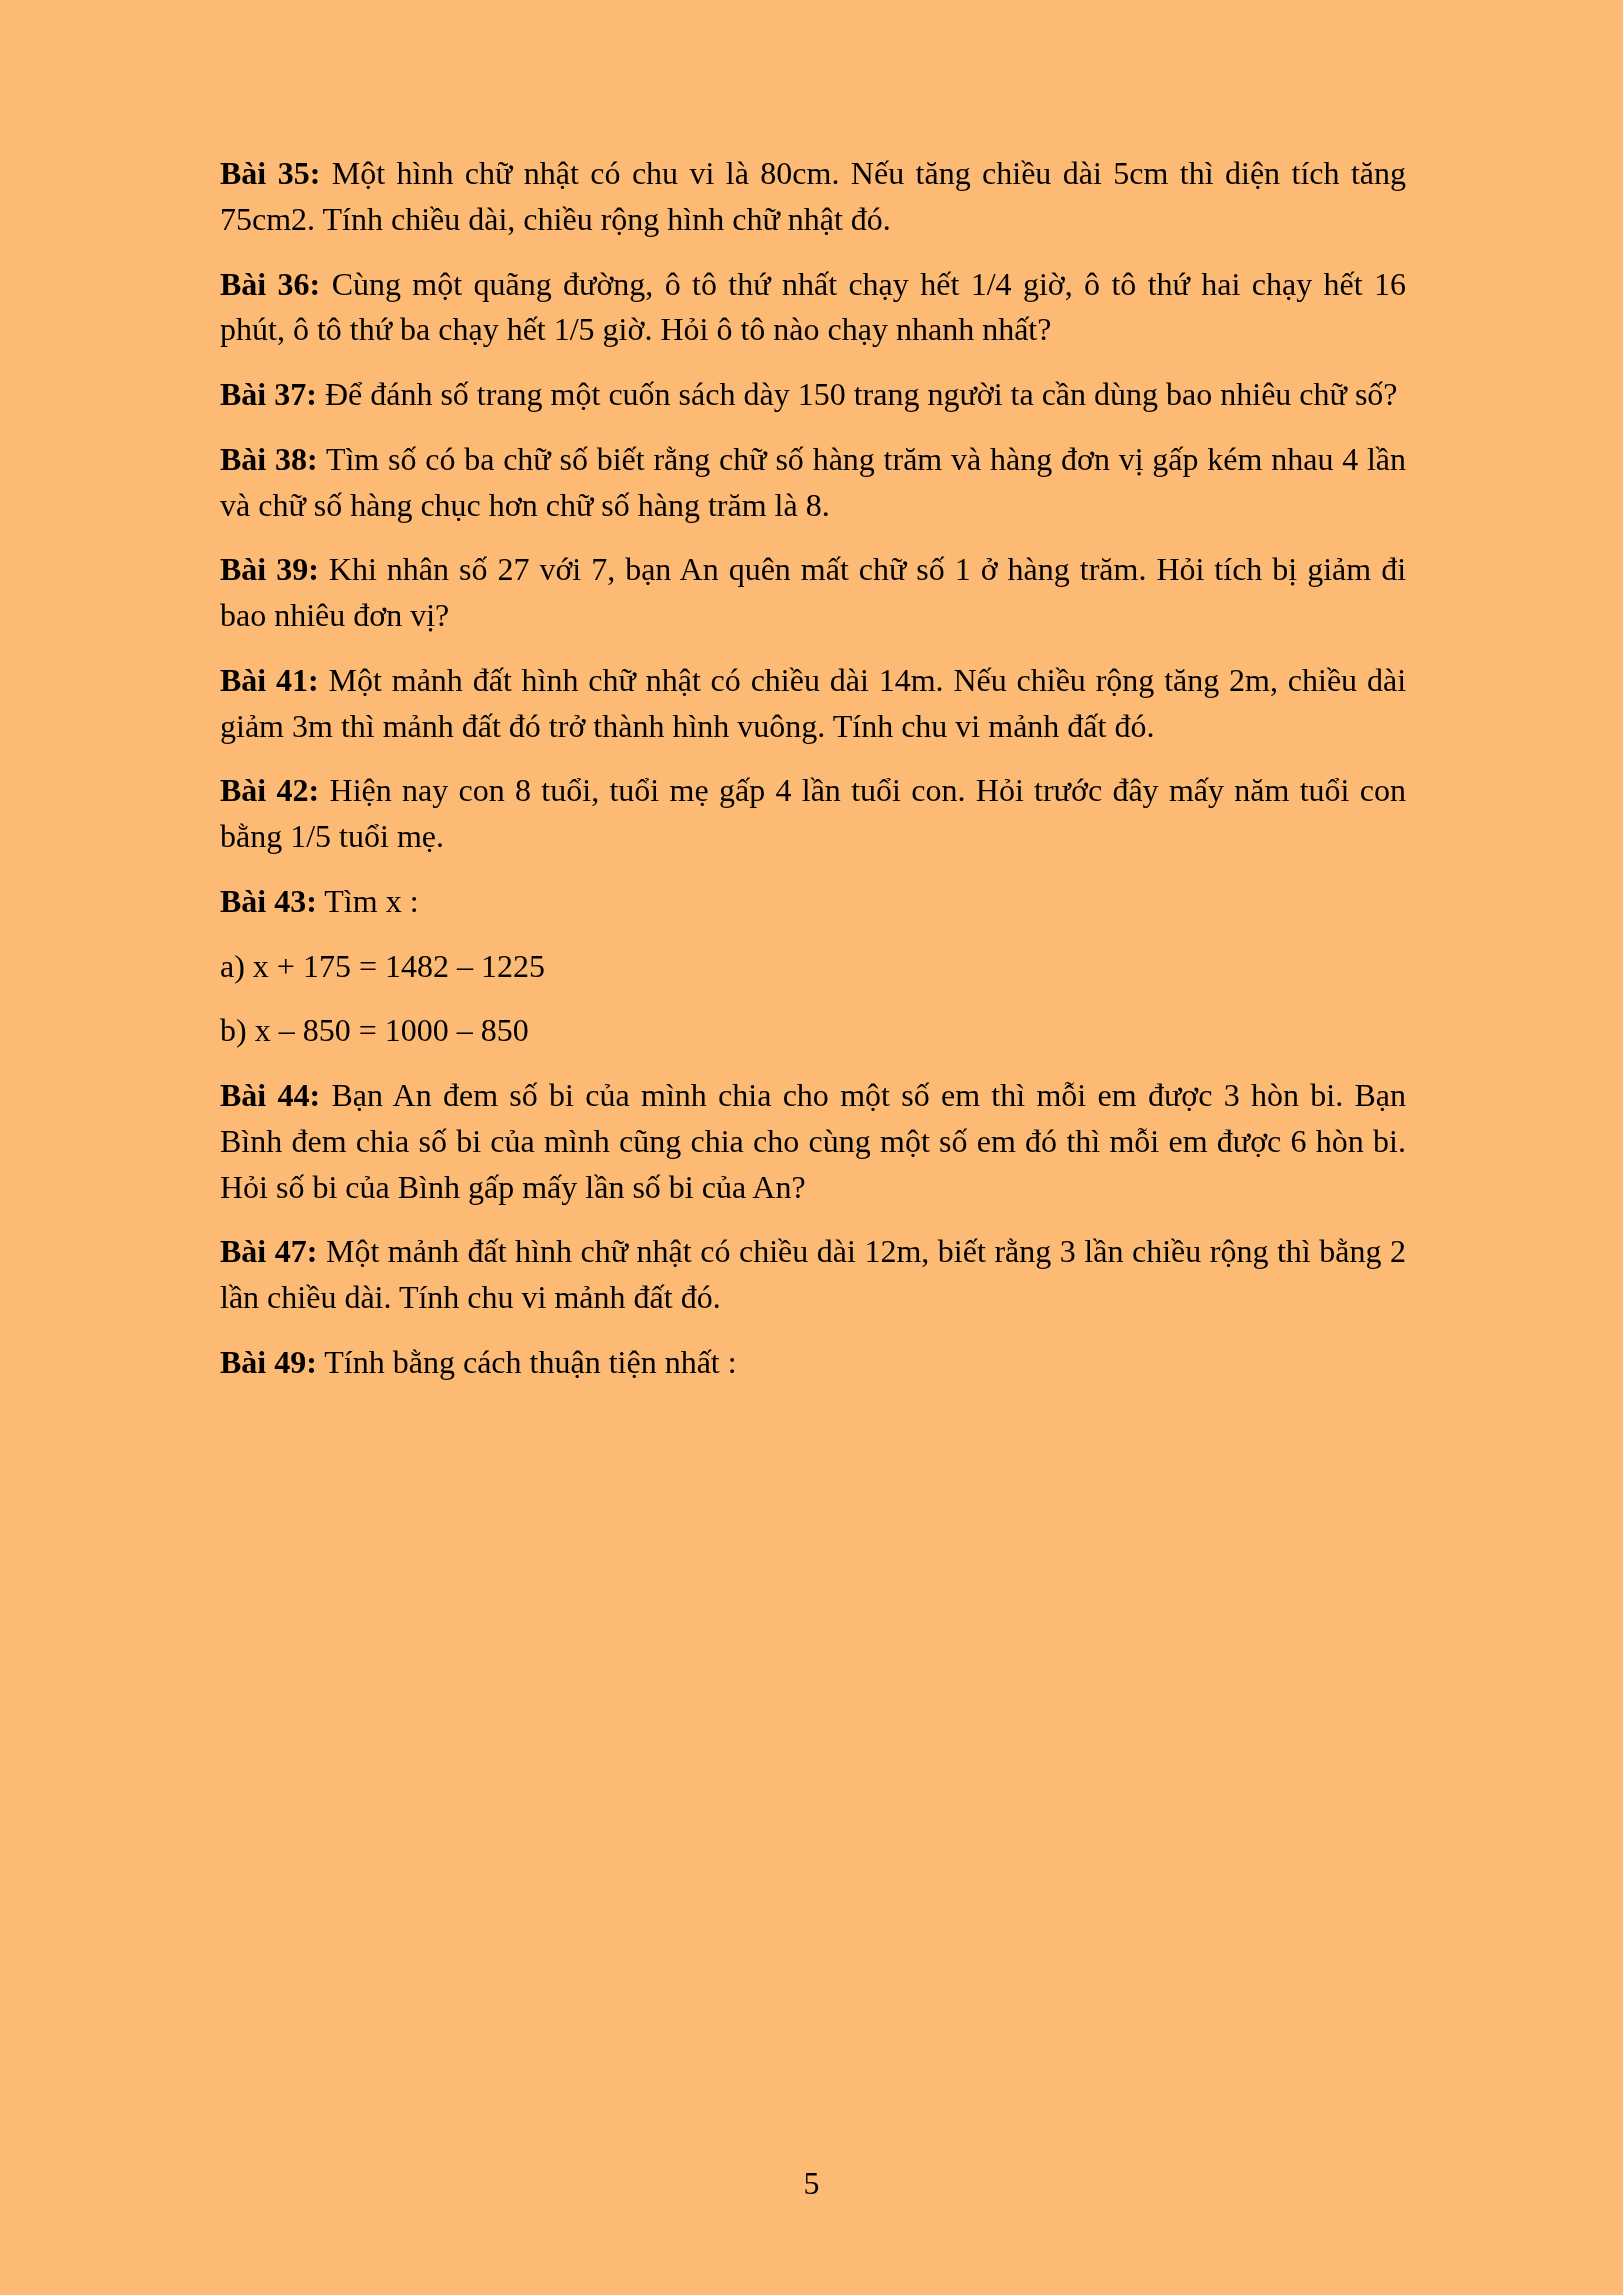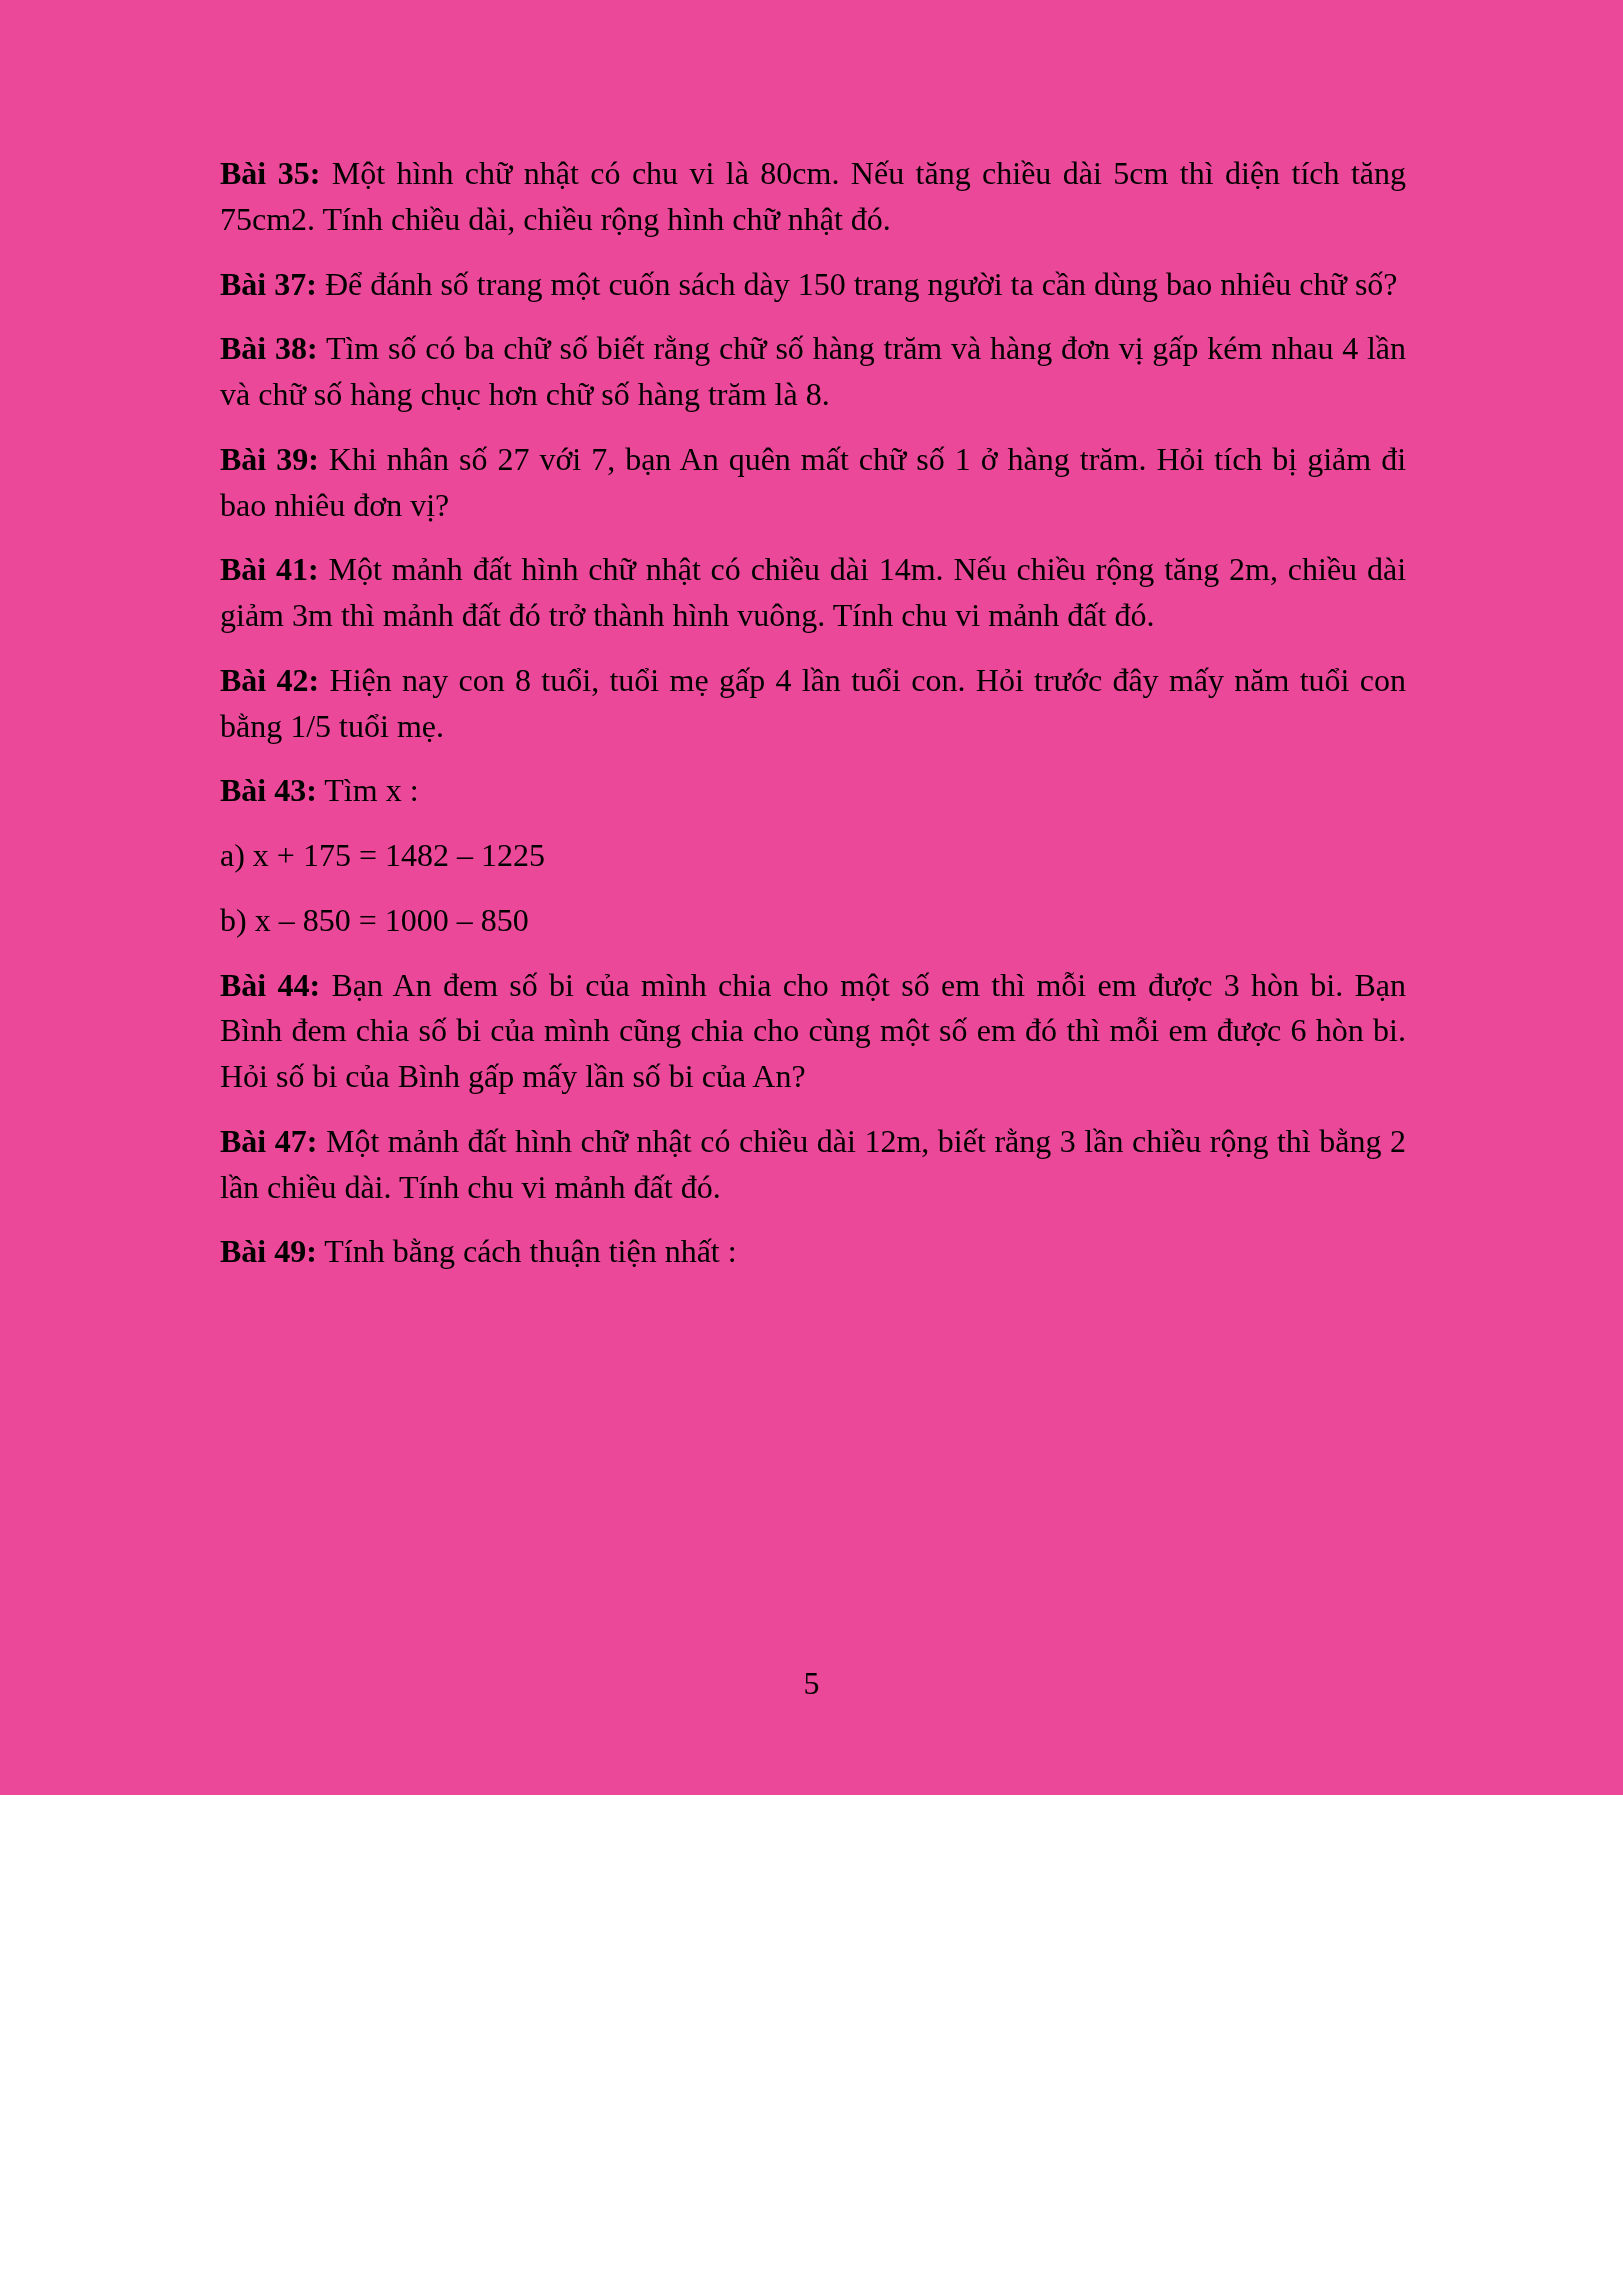--- a/index.html
+++ b/index.html
@@ -13,22 +13,22 @@
     height: 2295px;
     font-family: "Liberation Serif", "DejaVu Serif", serif;
     color: #000000;
     overflow: hidden;
   }
   .page {
     position: absolute;
     left: 0;
     top: 0;
     width: 1623px;
-    height: 1795px;
-    background: #ec4899;
+    height: 2295px;
+    background: #fdba74;
   }
   .content {
     position: absolute;
     left: 220px;
     top: 151px;
     width: 1186px;
   }
   p.problem {
     font-size: 32px;
     line-height: 1.43;
@@ -49,20 +49,21 @@
   }
 </style>
 </head>
 <body>
 
 <div class="page">
   <div class="content">
 
     <p class="problem"><b>Bài 35:</b> <span>Một hình chữ nhật có chu vi là 80cm. Nếu tăng chiều dài 5cm thì diện tích tăng 75cm2. Tính chiều dài, chiều rộng hình chữ nhật đó.</span></p>
 
+    <p class="problem"><b>Bài 36:</b> <span>Cùng một quãng đường, ô tô thứ nhất chạy hết 1/4 giờ, ô tô thứ hai chạy hết 16 phút, ô tô thứ ba chạy hết 1/5 giờ. Hỏi ô tô nào chạy nhanh nhất?</span></p>
 
     <p class="problem"><b>Bài 37:</b> <span>Để đánh số trang một cuốn sách dày 150 trang người ta cần dùng bao nhiêu chữ số?</span></p>
 
     <p class="problem"><b>Bài 38:</b> <span>Tìm số có ba chữ số biết rằng chữ số hàng trăm và hàng đơn vị gấp kém nhau 4 lần và chữ số hàng chục hơn chữ số hàng trăm là 8.</span></p>
 
     <p class="problem"><b>Bài 39:</b> <span>Khi nhân số 27 với 7, bạn An quên mất chữ số 1 ở hàng trăm. Hỏi tích bị giảm đi bao nhiêu đơn vị?</span></p>
 
 
     <p class="problem"><b>Bài 41:</b> <span>Một mảnh đất hình chữ nhật có chiều dài 14m. Nếu chiều rộng tăng 2m, chiều dài giảm 3m thì mảnh đất đó trở thành hình vuông. Tính chu vi mảnh đất đó.</span></p>
 

